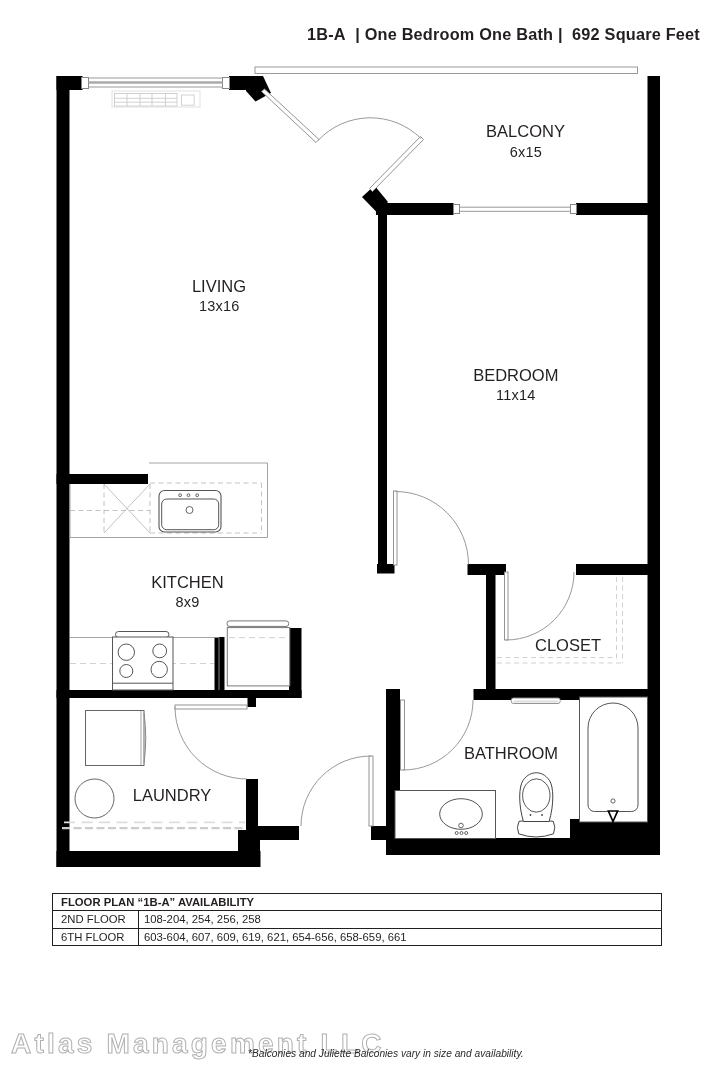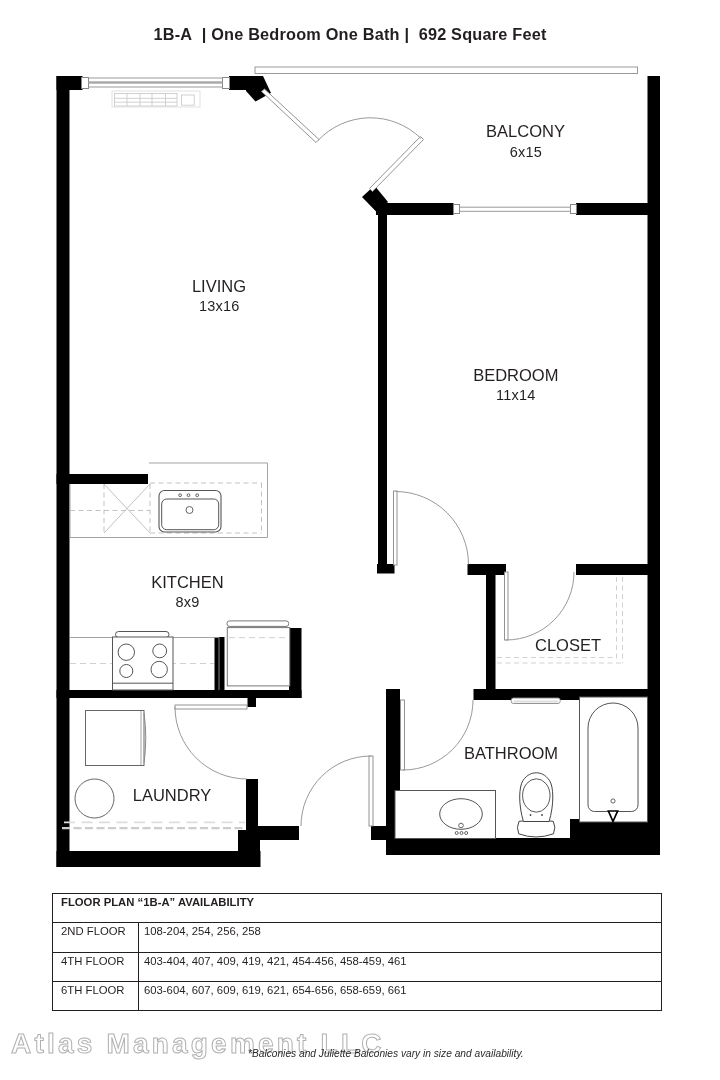--- a/index.html
+++ b/index.html
@@ -1,22 +1,22 @@
 <!DOCTYPE html>
 <html><head>
 <meta charset="utf-8">
 <style>
   html,body{margin:0;padding:0;background:#fff;}
   body{width:720px;height:1080px;position:relative;font-family:"Liberation Sans",sans-serif;overflow:hidden;}
-  .title{position:absolute;left:0;top:25px;width:700px;text-align:center;font-size:16.3px;line-height:19px;font-weight:bold;color:#231f20;letter-spacing:0.2px;}
+  .title{position:absolute;left:0;top:25px;width:700px;text-align:right;font-size:16.3px;line-height:19px;font-weight:bold;color:#231f20;letter-spacing:0.2px;}
   svg text{font-family:"Liberation Sans",sans-serif;fill:#231f20;}
   .room{font-size:16.5px;letter-spacing:0px;}
   .dim{font-size:14.5px;letter-spacing:0.2px;}
   table{position:absolute;left:52px;top:893px;width:610px;border-collapse:collapse;table-layout:fixed;}
-  td{border:1px solid #231f20;font-size:11.3px;color:#231f20;padding:0 0 12px 5px;height:16.3px;vertical-align:middle;white-space:nowrap;overflow:hidden;}
+  td{border:1px solid #231f20;font-size:11.3px;color:#231f20;padding:0 0 0 5px;height:16.3px;vertical-align:middle;white-space:nowrap;overflow:hidden;}
   td:first-child{padding-left:8px;}
   tr.hd td{font-weight:bold;}
   .wm{position:absolute;left:11px;top:1032px;font-size:28px;line-height:24px;color:rgba(255,255,255,0);-webkit-text-stroke:1px #b0b0b0;letter-spacing:3.2px;font-weight:bold;}
   .note{position:absolute;left:224px;top:1048px;font-size:10.2px;line-height:11.7px;font-style:italic;color:#2a2a2a;margin-left:24px;}
 </style>
 </head>
 <body>
 
 <div class="title">1B-A&nbsp; | One Bedroom One Bath |&nbsp; 692 Square Feet</div>
 
@@ -261,24 +261,20 @@
     </colgroup>
 <tbody>
       <tr class="hd">
         <td colspan="2">FLOOR PLAN “1B-A” AVAILABILITY</td>
       </tr>
 <tr>
         <td>2ND FLOOR</td>
         <td>108-204, 254, 256, 258</td>
       </tr>
 <tr>
-        <td>4TH FLOOR</td>
-        <td>403-404, 407, 409, 419, 421, 454-456, 458-459, 461</td>
-      </tr>
-<tr>
         <td>6TH FLOOR</td>
         <td>603-604, 607, 609, 619, 621, 654-656, 658-659, 661</td>
       </tr>
 </tbody>
   </table>
 
 <div class="wm">Atlas Management LLC</div>
 
 <div class="note">*Balconies and Juliette Balconies vary in size and availability.</div>
 

